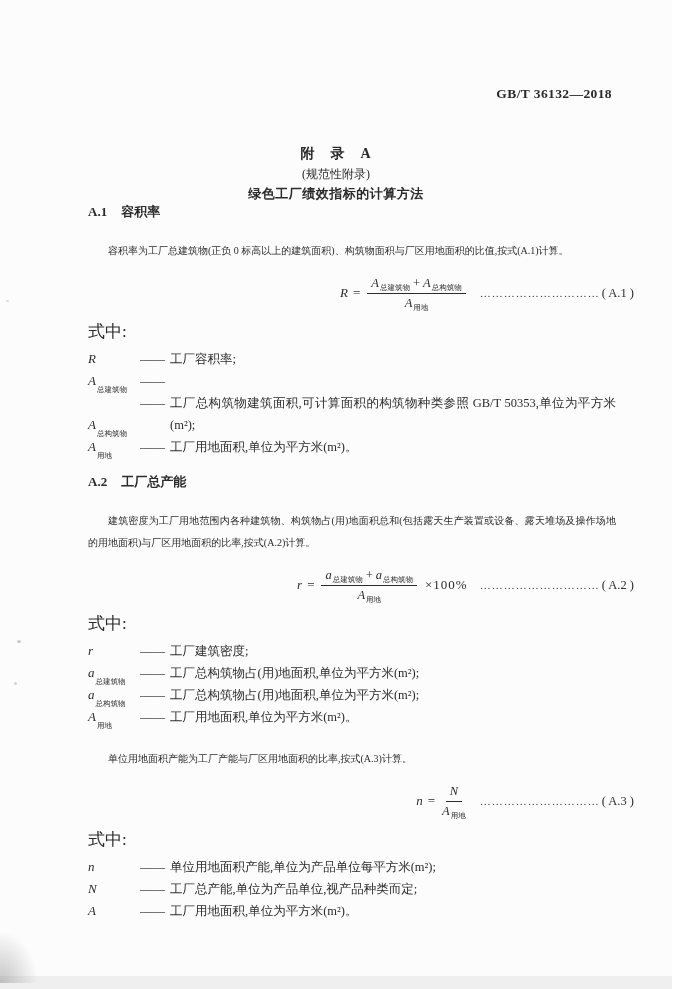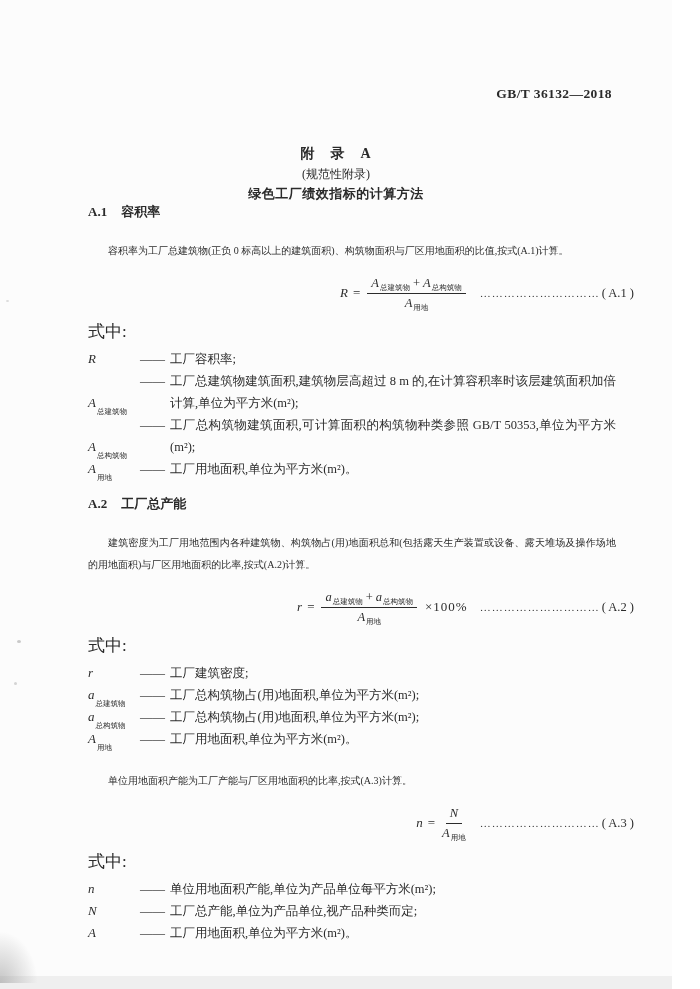--- a/index.html
+++ b/index.html
@@ -119,21 +119,20 @@
             </span>
           <span class="dashcol">——</span>
           <span class="sdesc">工厂容积率;</span>
         </div>
         <div class="symrow">
           <span class="sym">
               <i class="var">A</i>
               <sub>总建筑物</sub>
             </span>
           <span class="dashcol">——</span>
-          <span class="sdesc">工厂总建筑物建筑面积,建筑物层高超过 8 m 的,在计算容积率时该层建筑面积加倍计算,单位为平方米(m²);</span>
         </div>
         <div class="symrow">
           <span class="sym">
               <i class="var">A</i>
               <sub>总构筑物</sub>
             </span>
           <span class="dashcol">——</span>
           <span class="sdesc">工厂总构筑物建筑面积,可计算面积的构筑物种类参照 GB/T 50353,单位为平方米(m²);</span>
         </div>
         <div class="symrow">

